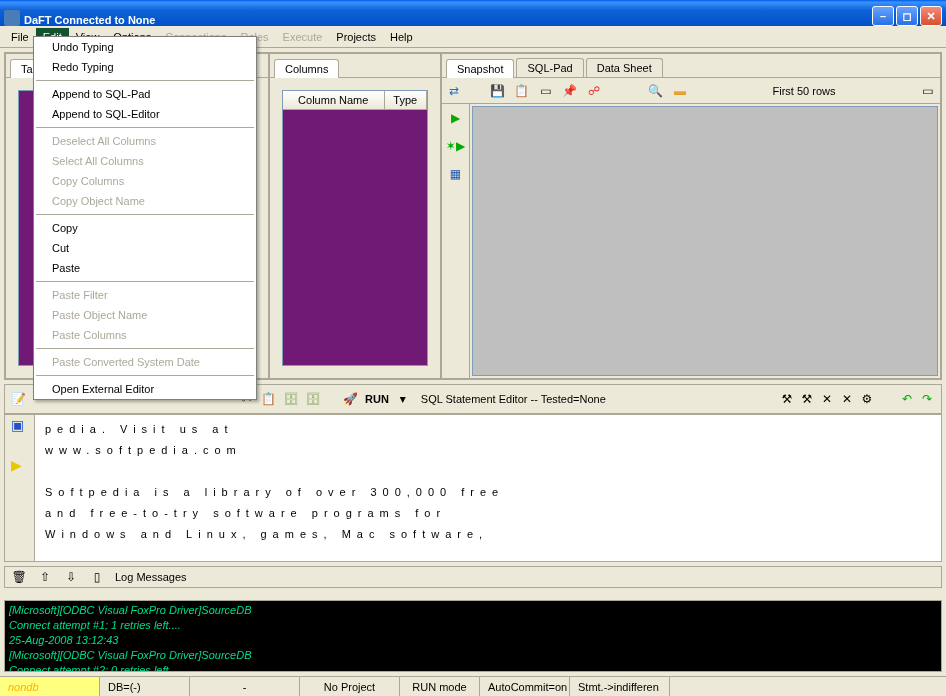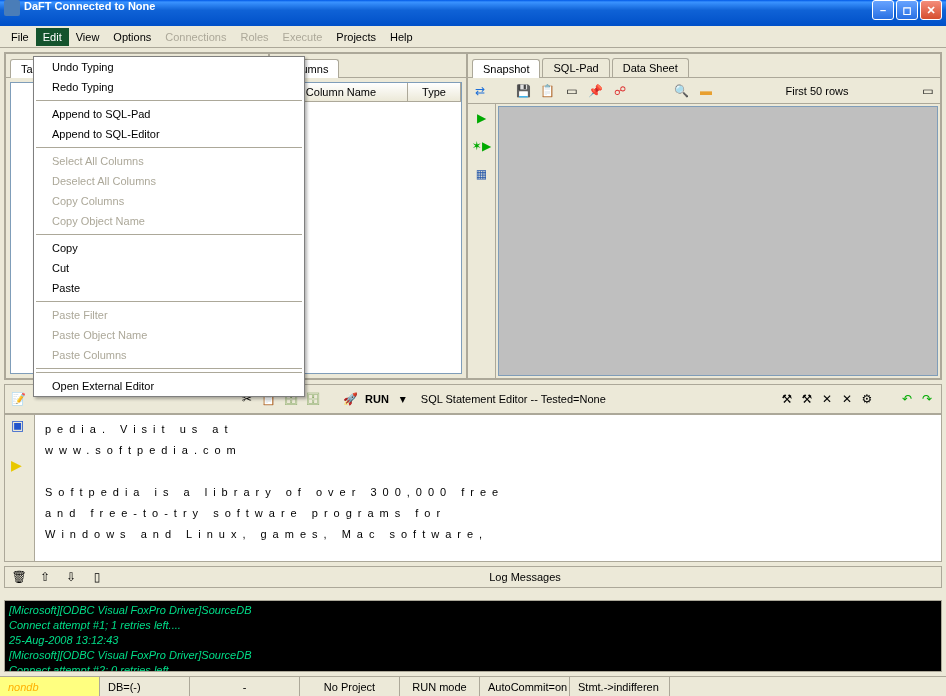--- a/index.html
+++ b/index.html
@@ -1,50 +1,50 @@
 <!DOCTYPE html>
 <html><head>
 <meta charset="utf-8">
 <style>
 * { box-sizing: border-box; margin: 0; padding: 0; font-family: Tahoma, Arial, sans-serif; font-size: 11px; }
 body { background: #ece9d8; width: 946px; height: 696px; overflow: hidden; position: relative; }
 
 
-.titlebar { height: 26px; background: linear-gradient(to bottom, #0058e6 0%, #3a93ff 8%, #0f62d6 40%, #0050c8 100%); display: flex; align-items: flex-start; padding: 0 4px; color: white; font-weight: bold; }
+.titlebar { height: 26px; background: linear-gradient(to bottom, #0058e6 0%, #3a93ff 8%, #0f62d6 40%, #0050c8 100%); display: flex; align-items: flex-end; padding: 0 4px; color: white; font-weight: bold; }
 .titlebar .icon { width: 16px; height: 16px; background: #4a7db8; border-radius: 2px; margin-right: 4px; }
 .titlebar .title { flex: 1; }
 .winbtns { display: flex; gap: 2px; }
 .winbtn { width: 22px; height: 20px; border: 1px solid #fff; border-radius: 3px; display: flex; align-items: center; justify-content: center; font-weight: bold; cursor: pointer; }
 .winbtn.min, .winbtn.max { background: linear-gradient(to bottom, #67a3ff, #2970e3); color: white; }
 .winbtn.close { background: linear-gradient(to bottom, #f48d7a, #d64e2e); color: white; }
 
 
 .menubar { height: 22px; background: #ece9d8; border-bottom: 1px solid #aca899; display: flex; align-items: center; padding: 0 4px; }
 .menubar .menuitem { padding: 3px 7px; cursor: pointer; }
 .menubar .menuitem.disabled { color: #aca899; }
 .menubar .menuitem.open { background: #14532d; color: white; }
 
 
-.dropdown { position: absolute; left: 33px; top: 56px; width: 272px; background: #fff; border: 1px solid #7f7f7f; box-shadow: 2px 2px 3px rgba(0,0,0,0.3); z-index: 100; }
+.dropdown { position: absolute; left: 33px; top: 36px; width: 224px; background: #fff; border: 1px solid #7f7f7f; box-shadow: 2px 2px 3px rgba(0,0,0,0.3); z-index: 100; }
 .dropdown .dditem { padding: 4px 10px 4px 18px; cursor: pointer; }
 .dropdown .dditem.disabled { color: #aca899; }
 .dropdown .sep { height: 1px; background: #aca899; margin: 3px 2px; }
 
 
 .mainarea { position: absolute; top: 48px; left: 0; right: 0; bottom: 20px; display: flex; flex-direction: column; }
 .toprow { height: 328px; display: flex; border: 1px solid #aca899; margin: 4px; }
 .panel { border: 1px solid #aca899; background: #ece9d8; display: flex; flex-direction: column; }
 .panel1 { width: 264px; }
-.panel2 { width: 198px; }
+.panel2 { width: 172px; }
 .panel3 { flex: 1; }
 
 .tabstrip { height: 24px; background: #ece9d8; display: flex; align-items: flex-end; padding: 2px 4px 0; border-bottom: 1px solid #aca899; }
 .tab { padding: 3px 10px; border: 1px solid #aca899; border-bottom: none; background: #ece9d8; border-radius: 3px 3px 0 0; margin-right: 2px; cursor: pointer; }
 .tab.active { background: #fff; position: relative; top: 1px; }
-.panelbody { flex: 1; background: #ffffff; border: 1px solid #7f9db9; margin: 4px; position: relative; }
+.panelbody { flex: 1; background: #701a75; border: 1px solid #7f9db9; margin: 12px; position: relative; }
 
 
 .colheader { display: flex; background: #ece9d8; border-bottom: 1px solid #aca899; }
 .colheader div { padding: 3px 6px; border-right: 1px solid #aca899; text-align: center; background: linear-gradient(#fff,#ece9d8); }
 .colheader .c1 { flex: 3; }
 .colheader .c2 { flex: 1; }
 
 
 .snaptb { height: 26px; background: #ece9d8; border-bottom: 1px solid #aca899; display: flex; align-items: center; padding: 0 4px; gap: 8px; }
 .tbicon { width: 16px; height: 16px; display: inline-flex; align-items: center; justify-content: center; cursor: pointer; font-size: 12px; }
@@ -60,21 +60,21 @@
 .sqlrow .rightgroup { margin-left: auto; display: flex; gap: 4px; }
 
 
 .editor { height: 148px; border: 1px solid #aca899; margin: 0 4px; background: #fff; display: flex; overflow: hidden; }
 .editor .gutter { width: 30px; background: #ece9d8; border-right: 1px solid #aca899; position: relative; }
 .editor .gutter .marker { position: absolute; left: 6px; font-size: 14px; }
 .editor .text { flex: 1; padding: 4px 10px; font-family: "Courier New", monospace; font-size: 13px; letter-spacing: 6px; line-height: 20px; white-space: pre-wrap; overflow: hidden; }
 
 
 .logtb { height: 22px; border: 1px solid #aca899; margin: 4px 4px 0; background: #ece9d8; display: flex; align-items: center; padding: 0 6px; gap: 10px; }
-.logtb .title { flex: 1; text-align: center; }
+.logtb .title { flex: 1; }
 .logpanel { flex: 1; margin: 12px 4px 4px; background: #000; border: 1px solid #aca899; padding: 2px 4px; font-family: Arial; font-size: 11px; color: #00dd88; line-height: 15px; overflow: hidden; }
 .logpanel .line { font-style: italic; }
 
 
 .statusbar { position: absolute; bottom: 0; left: 0; right: 0; height: 20px; background: #ece9d8; border-top: 1px solid #aca899; display: flex; }
 .statusbar .cell { border-right: 1px solid #aca899; padding: 2px 8px; display: flex; align-items: center; font-size: 11px; }
 .statusbar .cell.yellow { background: #ffff80; color: #ffb000; font-style: italic; width: 100px; }
 </style>
 </head>
 <body>
@@ -101,33 +101,34 @@
   <div class="menuitem">Help</div>
 </div>
 
 <div class="dropdown">
   <div class="dditem">Undo Typing</div>
   <div class="dditem">Redo Typing</div>
   <div class="sep"></div>
   <div class="dditem">Append to SQL-Pad</div>
   <div class="dditem">Append to SQL-Editor</div>
   <div class="sep"></div>
+  <div class="dditem disabled">Deselect All Columns</div>
   <div class="dditem disabled">Select All Columns</div>
-  <div class="dditem disabled">Deselect All Columns</div>
   <div class="dditem disabled">Copy Columns</div>
   <div class="dditem disabled">Copy Object Name</div>
   <div class="sep"></div>
   <div class="dditem">Copy</div>
   <div class="dditem">Cut</div>
   <div class="dditem">Paste</div>
   <div class="sep"></div>
   <div class="dditem disabled">Paste Filter</div>
   <div class="dditem disabled">Paste Object Name</div>
   <div class="dditem disabled">Paste Columns</div>
   <div class="sep"></div>
+  <div class="dditem disabled">Paste Converted System Date</div>
   <div class="sep"></div>
   <div class="dditem">Open External Editor</div>
 </div>
 
 <div class="mainarea">
   <div class="toprow">
     <div class="panel panel1">
       <div class="tabstrip">
           <div class="tab active">Tab</div>
         </div>

